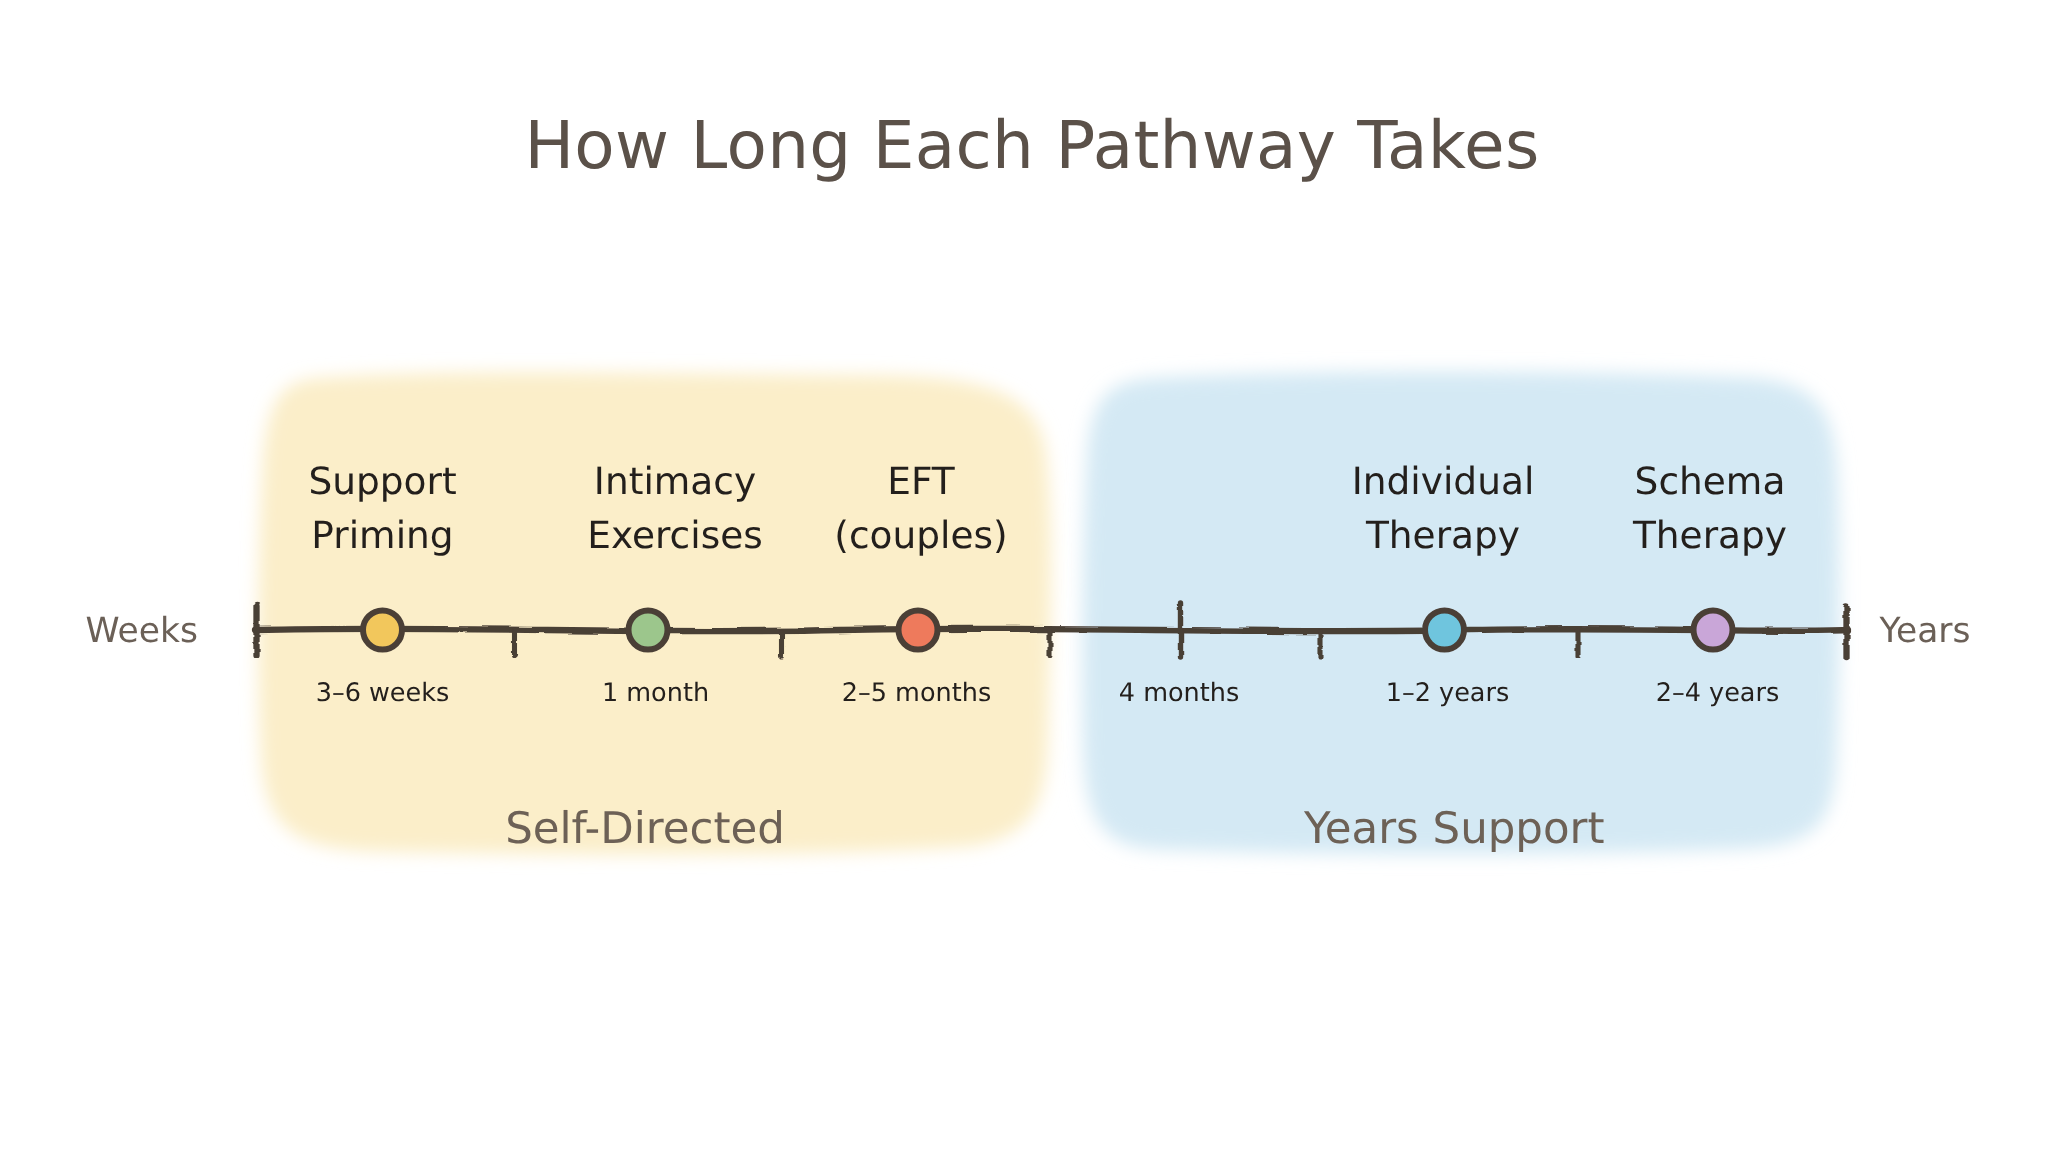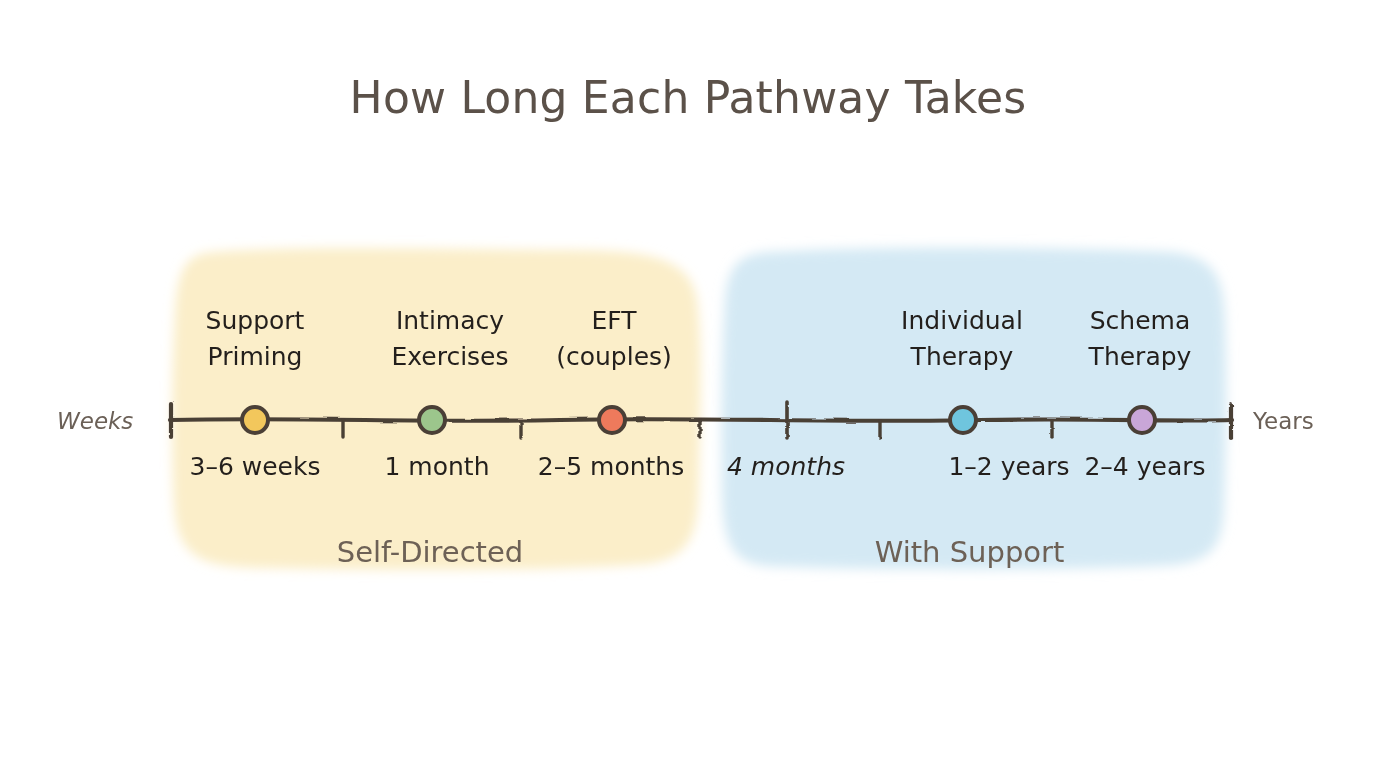--- a/index.html
+++ b/index.html
@@ -60,21 +60,21 @@
     height: 768px;
   }
 
   .axis-end-label {
     position: absolute;
     font-size: 23px;
     color: #6b6057;
     white-space: nowrap;
     top: 408px;
   }
-  #axis-label-left  { left: 57px; font-style: italic; }
+  #axis-label-left  { left: 57px; }
   #axis-label-right { left: 1253px; }
 
   
   .node-dot {
     position: absolute;
     width: 30px;
     height: 30px;
     border-radius: 50%;
     border: 4px solid #4a3f36;
     box-sizing: border-box;
@@ -89,21 +89,21 @@
     font-size: 25px;
     line-height: 1.42;
     color: #231f1c;
     white-space: nowrap;
   }
 
   .node-duration {
     position: absolute;
     transform: translateX(-50%);
     text-align: left;
-    font-size: 25px;
+    font-size: 17px;
     color: #231f1c;
     white-space: nowrap;
     top: 452px;
   }
 </style>
 </head>
 <body>
 
 <div id="stage">
 
@@ -156,21 +156,21 @@
                C 1214 272, 1218 310, 1217 370
                C 1216 440, 1217 505, 1206 542
                C 1192 562, 1020 564, 850 560
                C 768 557, 732 548, 731 496
                C 730 428, 732 330, 738 294
                C 743 268, 760 262, 790 260 Z"></path>
     </g>
   </svg>
 
   <div class="band-caption" style="left:274px; top:535px; width:312px;">Self-Directed</div>
-  <div class="band-caption" style="left:817px; top:535px; width:305px;">With Support</div>
+  <div class="band-caption" style="left:817px; top:535px; width:305px;">Years Support</div>
 
   <svg id="axis-layer" viewBox="0 0 1376 768" xmlns="http://www.w3.org/2000/svg">
     <g stroke="#4a3f36" fill="none" stroke-linecap="round" filter="url(#inkline)">
 
       <path stroke-width="4.2" d="M 170 420 C 300 417, 430 423, 560 420
                C 700 417, 840 423, 980 420
                C 1100 418, 1180 422, 1232 420"></path>
 
       <path stroke-width="4.2" d="M 171 404 L 171 437"></path>
 
@@ -203,28 +203,28 @@
   <div class="node-dot" style="left:432px; top:420px; background:#9cc68c;"></div>
   <div class="node-duration" style="left:437px;">1 month</div>
 
   <div class="node-name" style="left:614px; top:303px;">
     <div>EFT</div>
     <div>(couples)</div>
   </div>
   <div class="node-dot" style="left:612px; top:420px; background:#ee7a5c;"></div>
   <div class="node-duration" style="left:611px;">2–5 months</div>
 
-  <div class="node-duration" style="left:786px;font-style:italic;">4 months</div>
+  <div class="node-duration" style="left:786px;">4 months</div>
 
   <div class="node-name" style="left:962px; top:303px;">
     <div>Individual</div>
     <div>Therapy</div>
   </div>
   <div class="node-dot" style="left:963px; top:420px; background:#6fc5de;"></div>
-  <div class="node-duration" style="left:965px;margin-left:44px;">1–2 years</div>
+  <div class="node-duration" style="left:965px;">1–2 years</div>
 
   <div class="node-name" style="left:1140px; top:303px;">
     <div>Schema</div>
     <div>Therapy</div>
   </div>
   <div class="node-dot" style="left:1142px; top:420px; background:#c9a6d8;"></div>
   <div class="node-duration" style="left:1145px;">2–4 years</div>
 
 </div>
 

